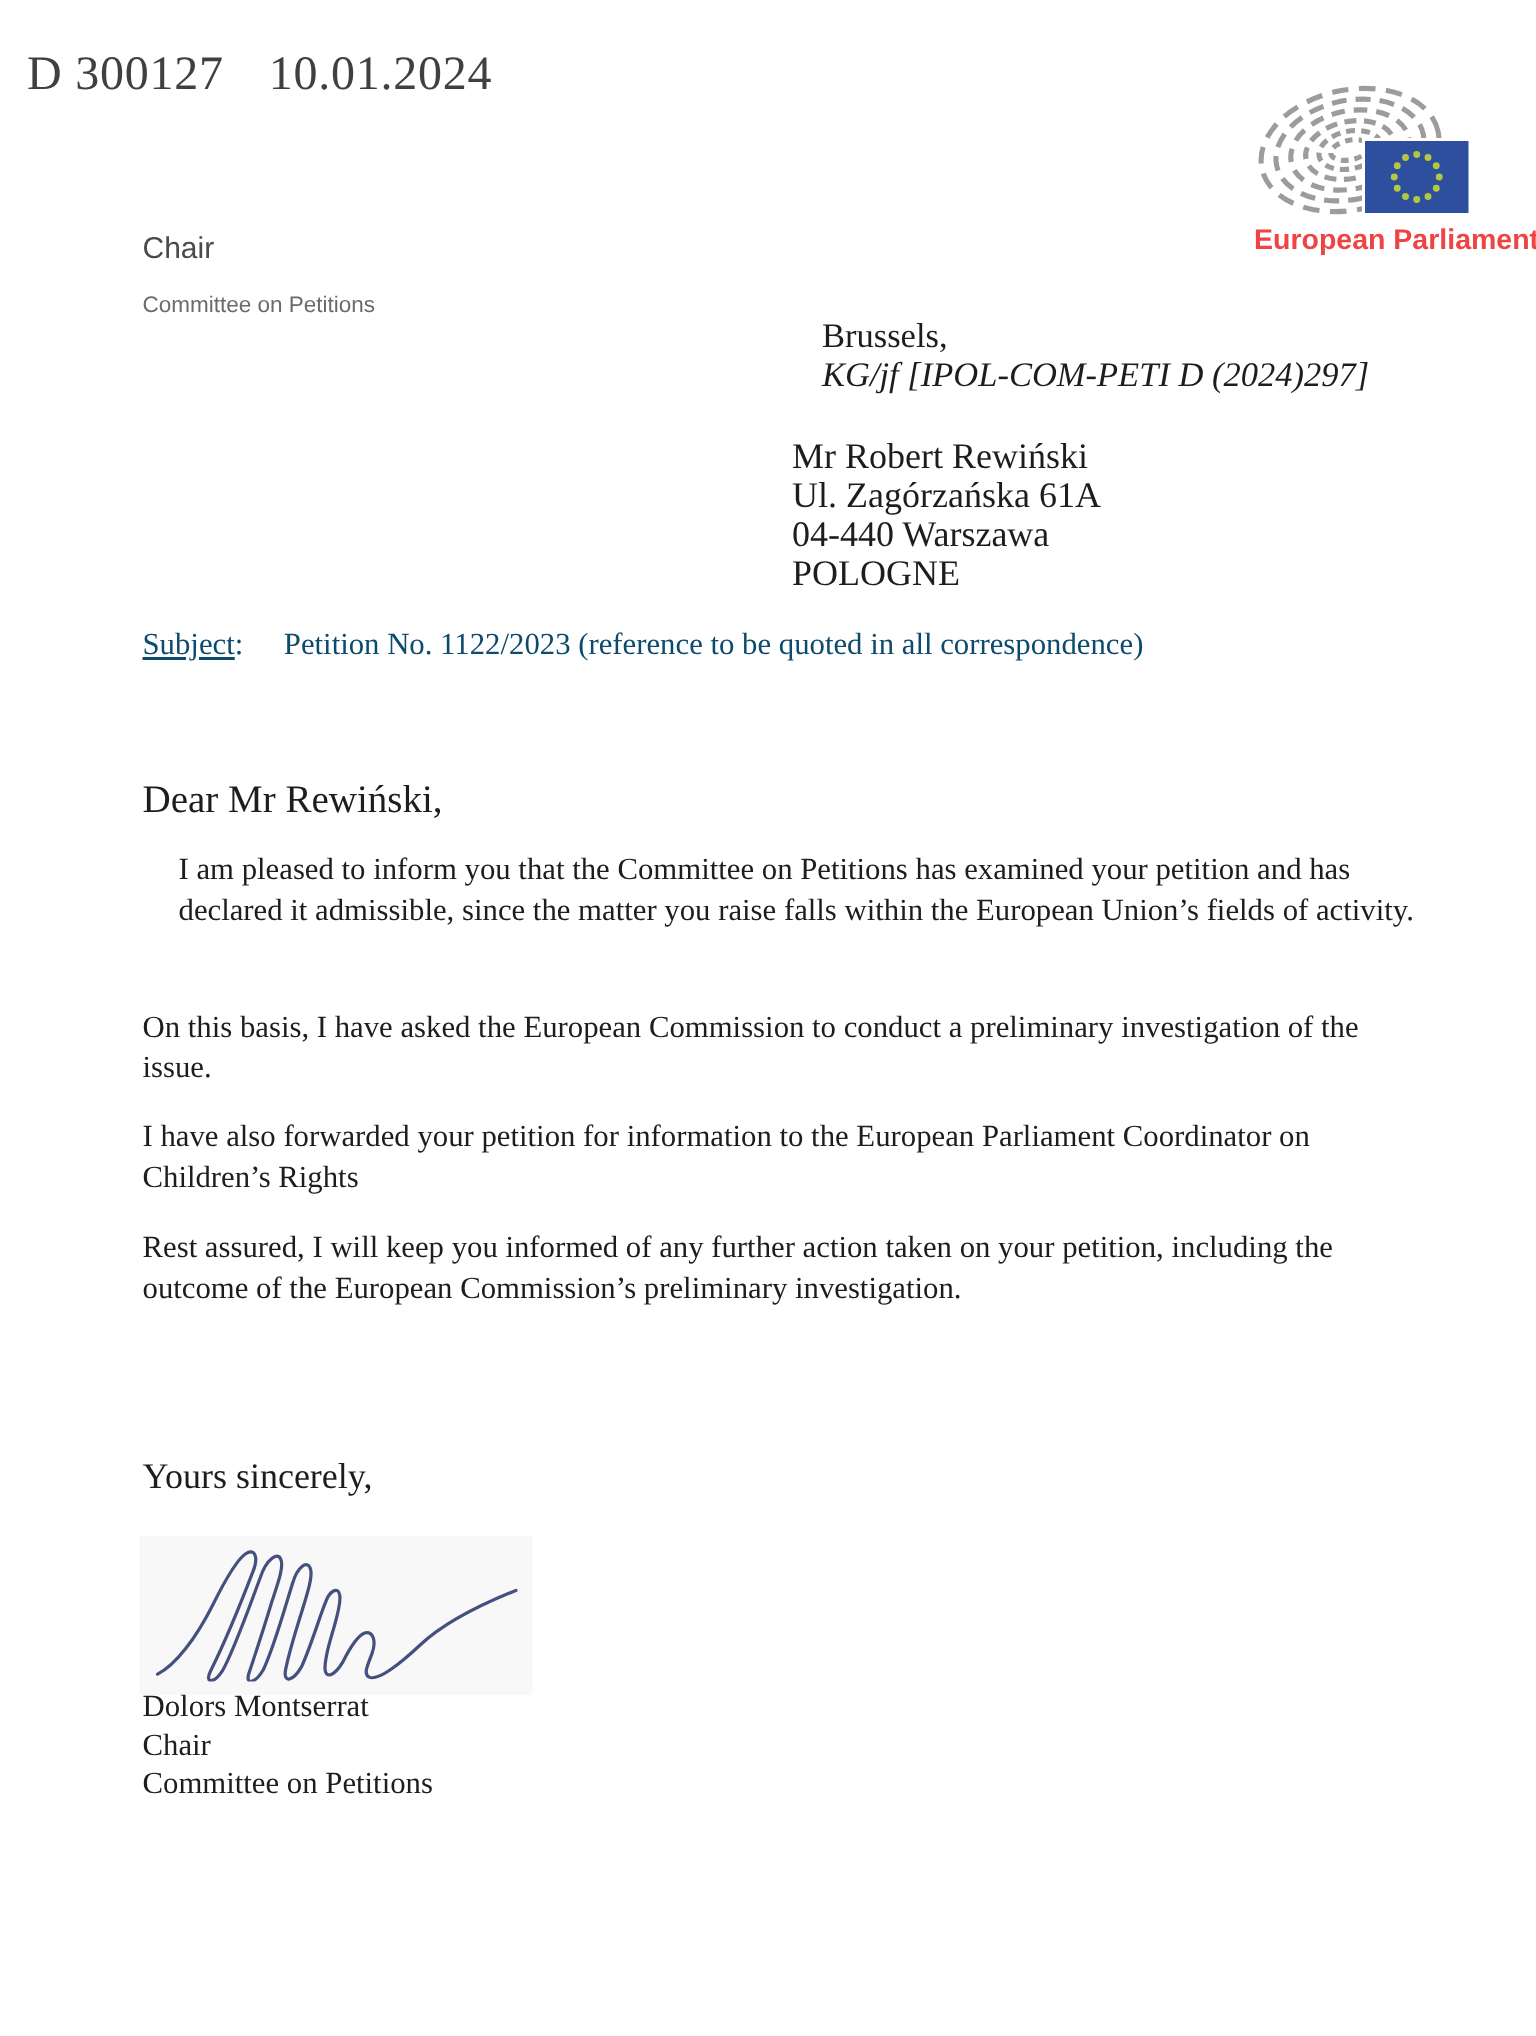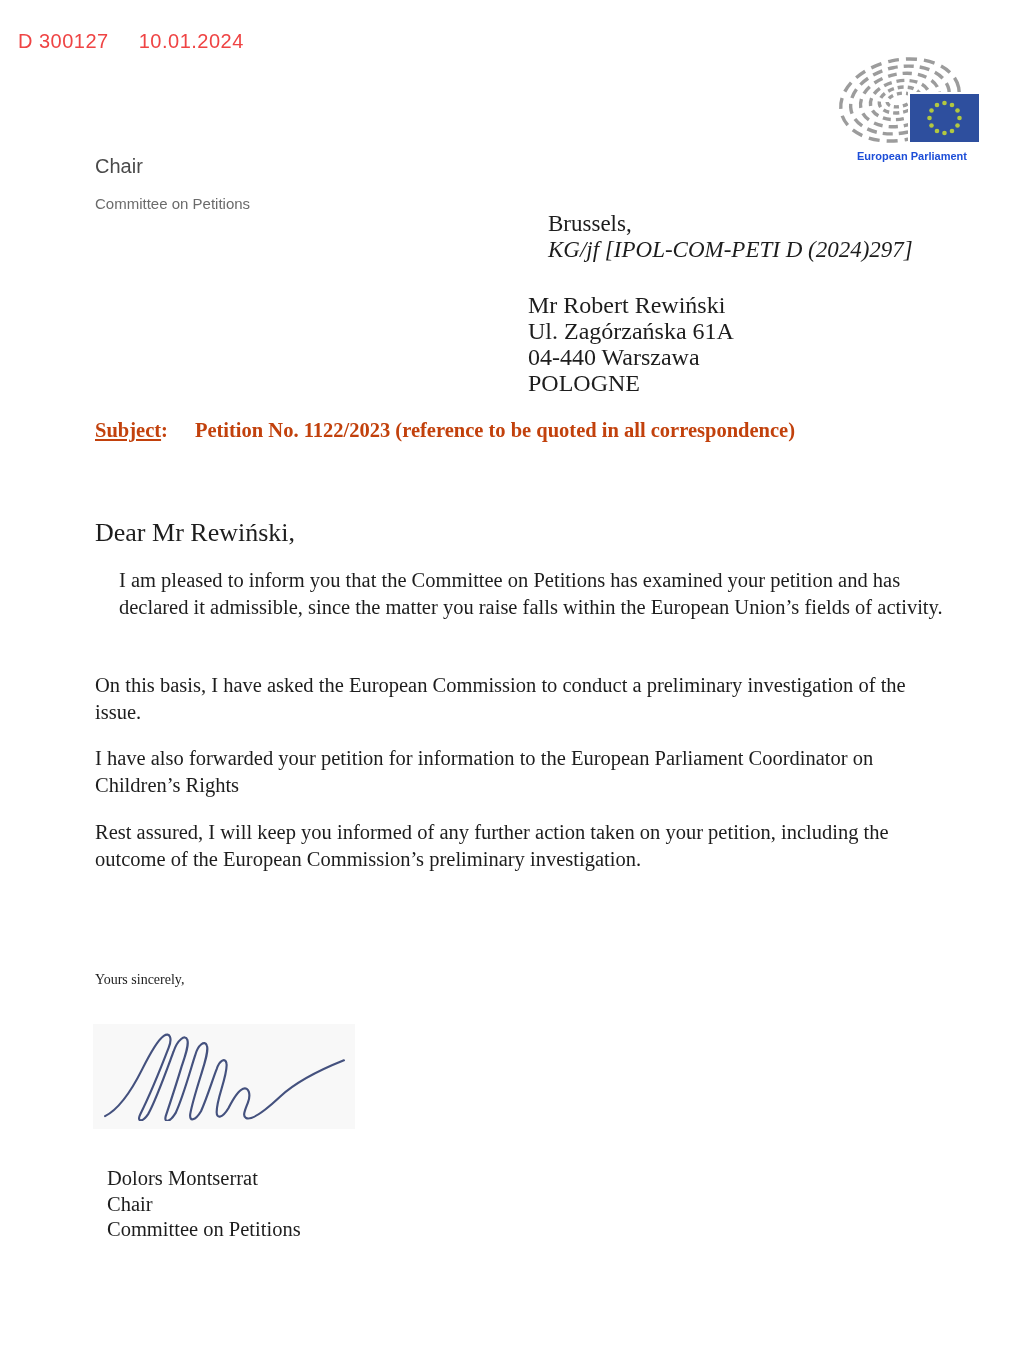--- a/index.html
+++ b/index.html
@@ -8,67 +8,67 @@
     width:1024px; height:1357px;
     background:#ffffff;
     font-family:"Liberation Serif", serif;
     color:#1d1d1d;
     overflow:hidden;
   }
 
   
   .doc-header {
     position:absolute; left:18px; top:30px;
-    font-family:Liberation Sans, sans-serif;
-    font-size:20px; color:#ef4444; letter-spacing:0.5px;
+    font-family:Liberation Serif, serif;
+    font-size:32px; color:#404040; letter-spacing:0.5px;
   }
   .doc-number { display:inline-block; margin-right:30px; }
 
   
   .logo { position:absolute; left:836px; top:56px; width:152px; text-align:center; }
   .logo svg { display:block; }
   .logo-name {
     font-family:"Liberation Sans", sans-serif;
-    font-size:11px; font-weight:bold; color:#1d4ed8;
+    font-size:19px; font-weight:bold; color:#ef4444;
     margin-top:2px; white-space:nowrap;
   }
 
   
   .sender { position:absolute; left:95px; top:155px; font-family:"Liberation Sans", sans-serif; }
   .sender-title { font-size:20px; color:#4a4a4a; }
   .sender-committee { font-size:15px; color:#6b6b6b; margin-top:17px; }
 
   
   .ref-block { position:absolute; left:548px; top:211px; font-size:23px; line-height:26px; }
   .ref-line { font-style:italic; }
 
   
   .recipient { position:absolute; left:528px; top:292px; font-size:24px; line-height:26px; }
 
   
-  .subject { position:absolute; left:95px; top:419px; font-size:20.5px; font-weight:bold; color:#c2410c; }
+  .subject { position:absolute; left:95px; top:419px; font-size:20.5px; font-weight:normal; color:#0c4a6e; }
   .subject-label { text-decoration:underline; }
   .subject-text { margin-left:27px; }
 
   
   .salutation { position:absolute; left:95px; top:518px; font-size:26px; }
   .para { position:absolute; left:95px; width:843px; font-size:20.5px; line-height:27px; margin:0; }
   .para-0 { top:567px;margin-left:24px; }
   .para-1 { top:672px; }
   .para-2 { top:745px; }
   .para-3 { top:819px; }
-  .closing { position:absolute; left:95px; top:972px; font-size:14px; }
+  .closing { position:absolute; left:95px; top:972px; font-size:24px; }
 
   
   .signature-wrap {
     position:absolute; left:93px; top:1024px;
     background:rgba(120,120,120,0.05);
     padding:4px 6px;
   }
-  .signer { position:absolute; left:107px; top:1126px; font-size:20.5px; line-height:25.7px;margin-top:40px; }
+  .signer { position:absolute; left:95px; top:1126px; font-size:20.5px; line-height:25.7px; }
 </style>
 </head>
 <body>
 
 <div class="page">
 
   <div class="doc-header">
     <span class="doc-number">D 300127</span><span>10.01.2024</span>
   </div>
 

